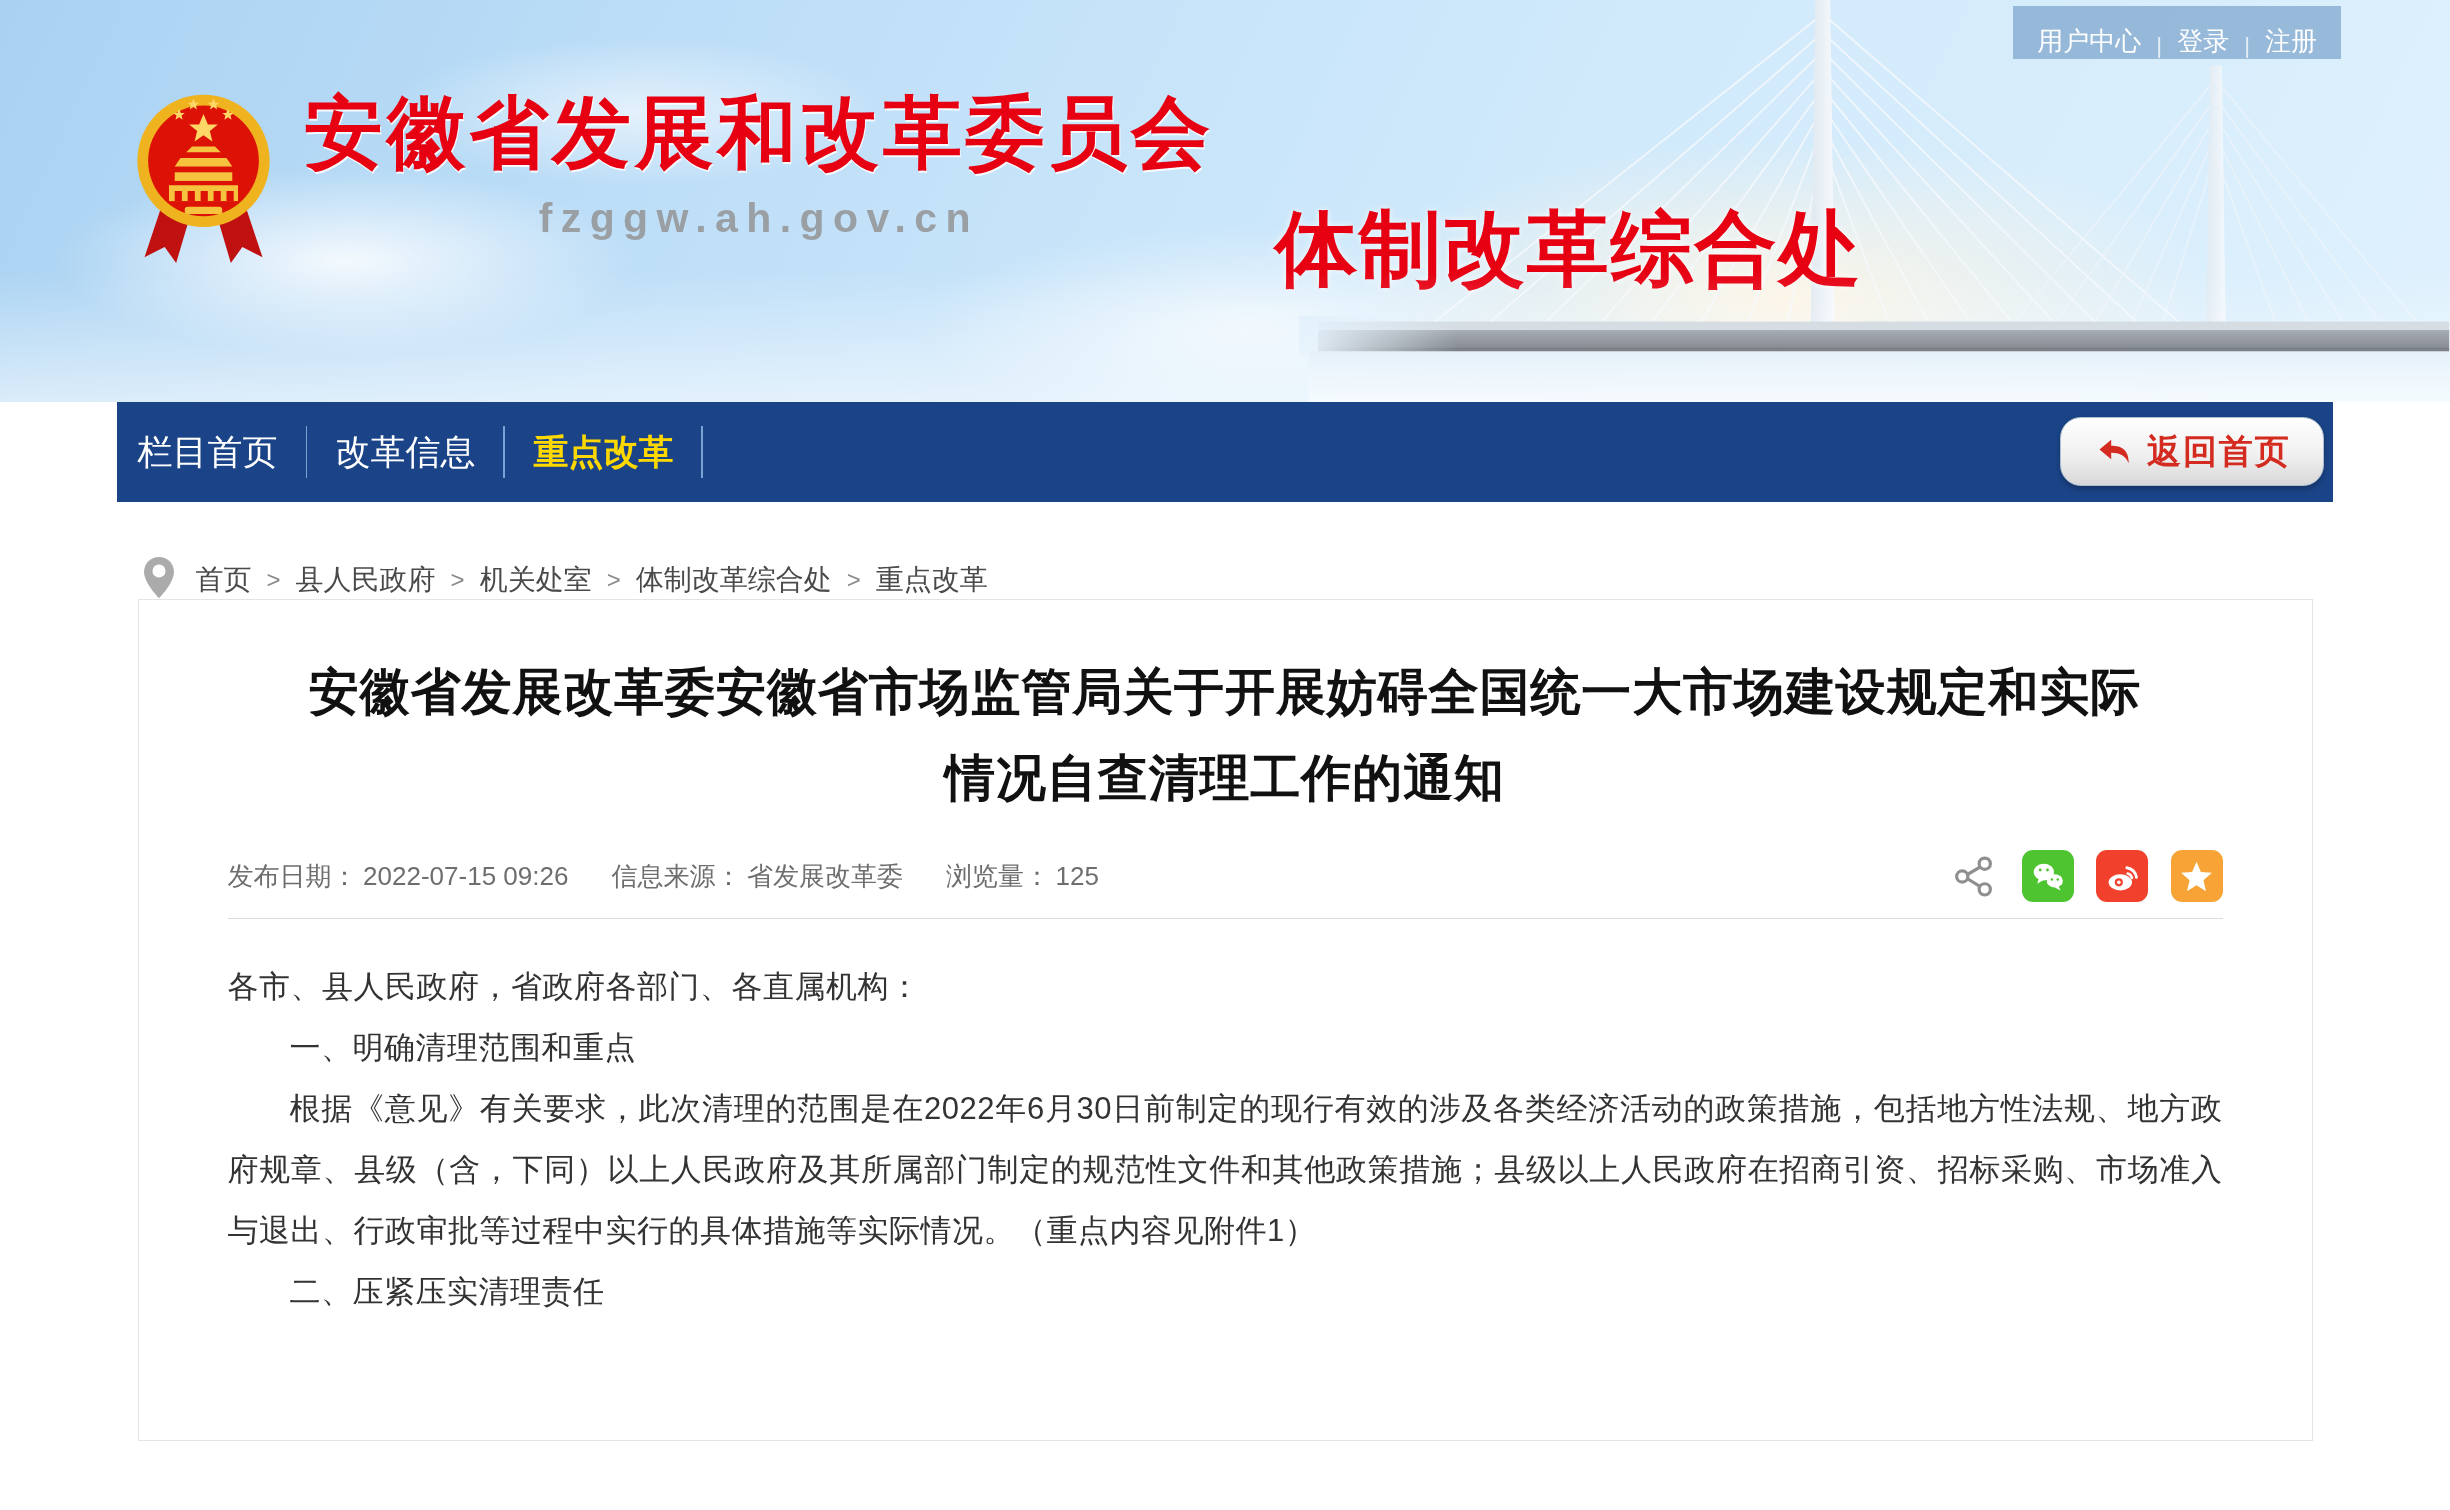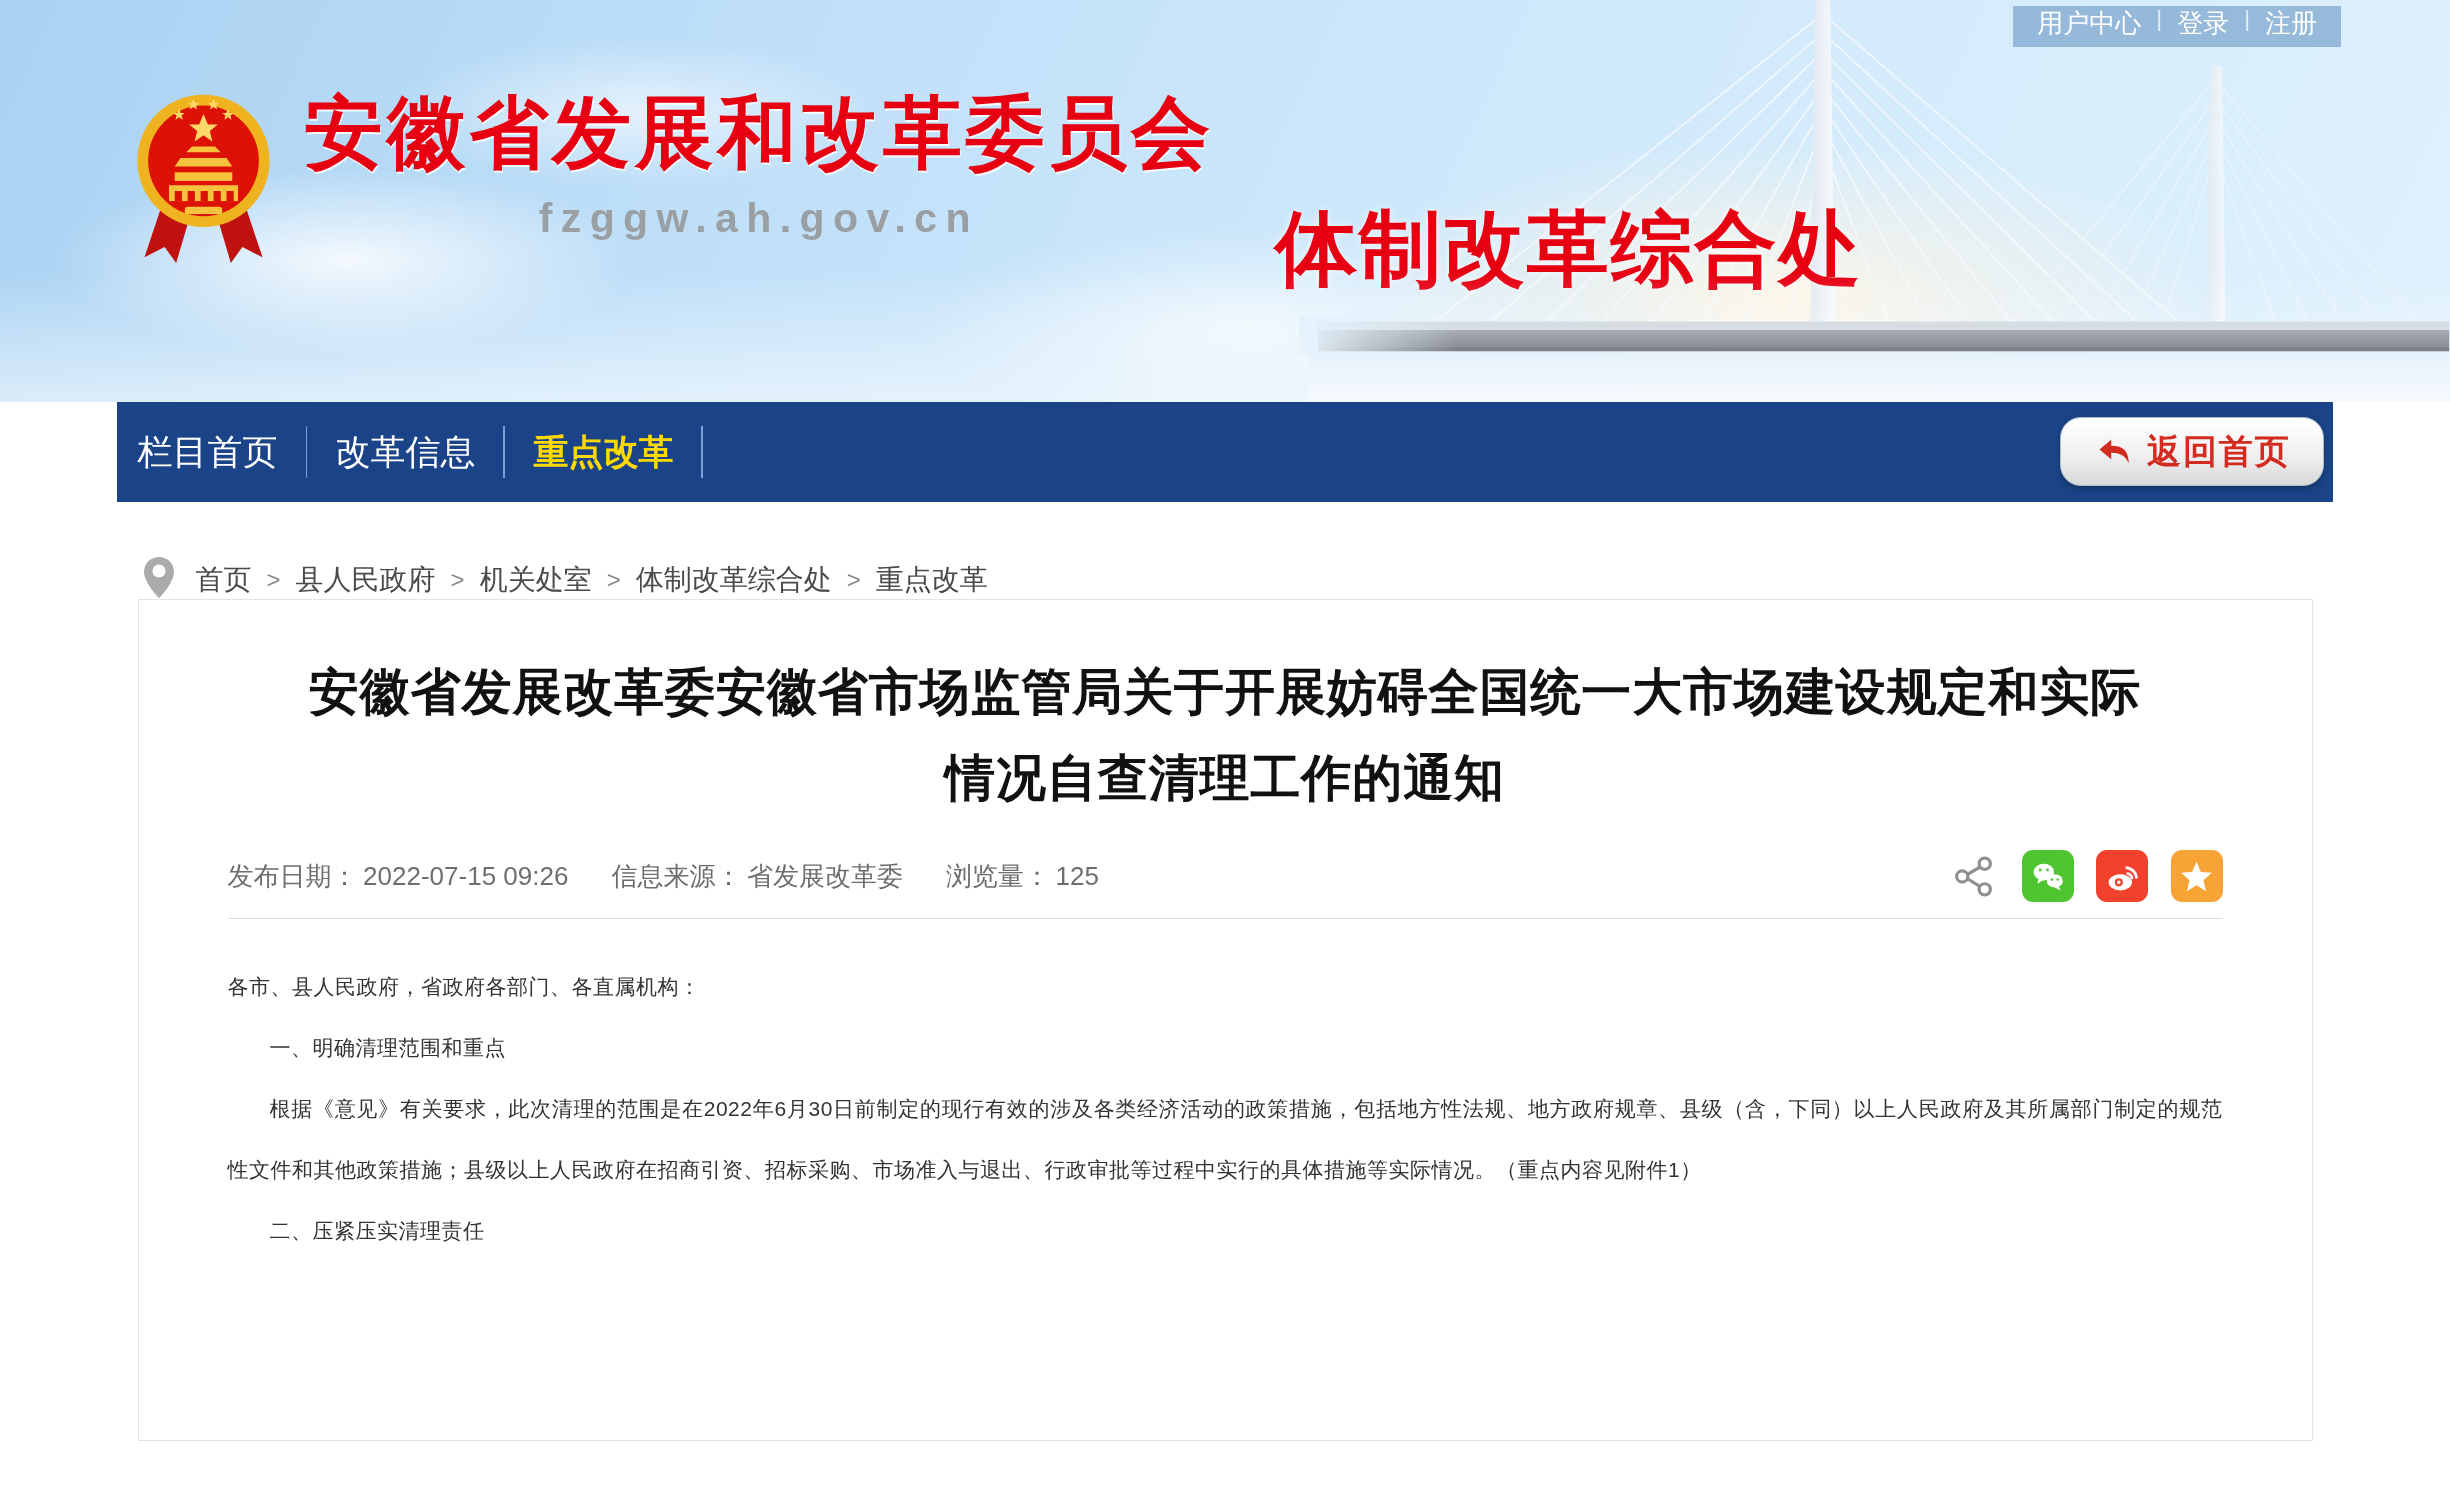--- a/index.html
+++ b/index.html
@@ -11,22 +11,22 @@
     background:linear-gradient(115deg,#a9d2f2 0%,#bfdff8 30%,#cfe9fb 60%,#dff1fd 100%); }
   .banner .bottom-haze { position:absolute; left:0; bottom:0; width:100%; height:131px;
     background:linear-gradient(180deg,rgba(255,255,255,0),rgba(255,255,255,.55)); }
   .cloud { position:absolute; background:radial-gradient(closest-side,rgba(255,255,255,.85),rgba(255,255,255,0)); border-radius:50%; }
   .c1 { left:56px; top:168px; width:580px; height:187px; }
   .c2 { left:393px; top:37px; width:487px; height:150px; opacity:.7; }
   .c3 { left:917px; top:225px; width:655px; height:206px; opacity:.8; }
 
   .bridge { position:absolute; right:0; top:0; }
 
-  .user-bar { position:absolute; top:5.6px; right:109px; height:41px;
-    background:rgba(96,142,190,.55); display:flex; align-items:flex-start;
+  .user-bar { position:absolute; top:5.6px; right:109px; height:53px;
+    background:rgba(96,142,190,.55); display:flex; align-items:flex-end;
     padding:0 24px; gap:15px; }
   .user-bar span { color:#fff; font-size:26px; }
   .user-bar .sep { color:rgba(255,255,255,.75); font-size:22.5px; }
 
   .brand { position:absolute; left:131px; top:86px; display:flex; align-items:flex-start;justify-content:space-between; }
   .emblem { width:145px; height:187px; }
   .brand-text { margin-left:28px; }
   .site-title { font-size:79px; font-weight:700; color:#e60012; letter-spacing:3.7px;
     text-shadow:0.9px 1.9px 0 rgba(255,255,255,.85); white-space:nowrap; line-height:94px;}
   .site-url { margin-top:15px; text-align:center; font-size:41px; color:#9a9fa4;
@@ -70,21 +70,21 @@
   .meta .val { margin-right:43px; }
   .share { display:flex; align-items:center; gap:22.5px; }
   .share .badge { width:52px; height:52px; border-radius:11.2px; display:flex;
     align-items:center; justify-content:center; cursor:pointer; }
   .badge.wechat { background:#4dc430; }
   .badge.weibo  { background:#f1402b; }
   .badge.fav    { background:#f7a335; }
   .share .plain { width:52px; height:52px; display:flex; align-items:center;
     justify-content:center; cursor:pointer; }
   .divider { border:none; border-top:1.9px solid #dcdcdc; margin-top:11.2px; }
-  .body-text { margin-top:37px; font-size:21px; color:#333; line-height:61px;
+  .body-text { margin-top:37px; font-size:31px; color:#333; line-height:61px;
     letter-spacing:0.5px; text-align:justify; }
   .body-text p.ind { text-indent:2em; }
 </style>
 </head>
 <body>
 
 <div class="banner">
   <div class="cloud c1"></div>
   <div class="cloud c2"></div>
   <div class="cloud c3"></div>

